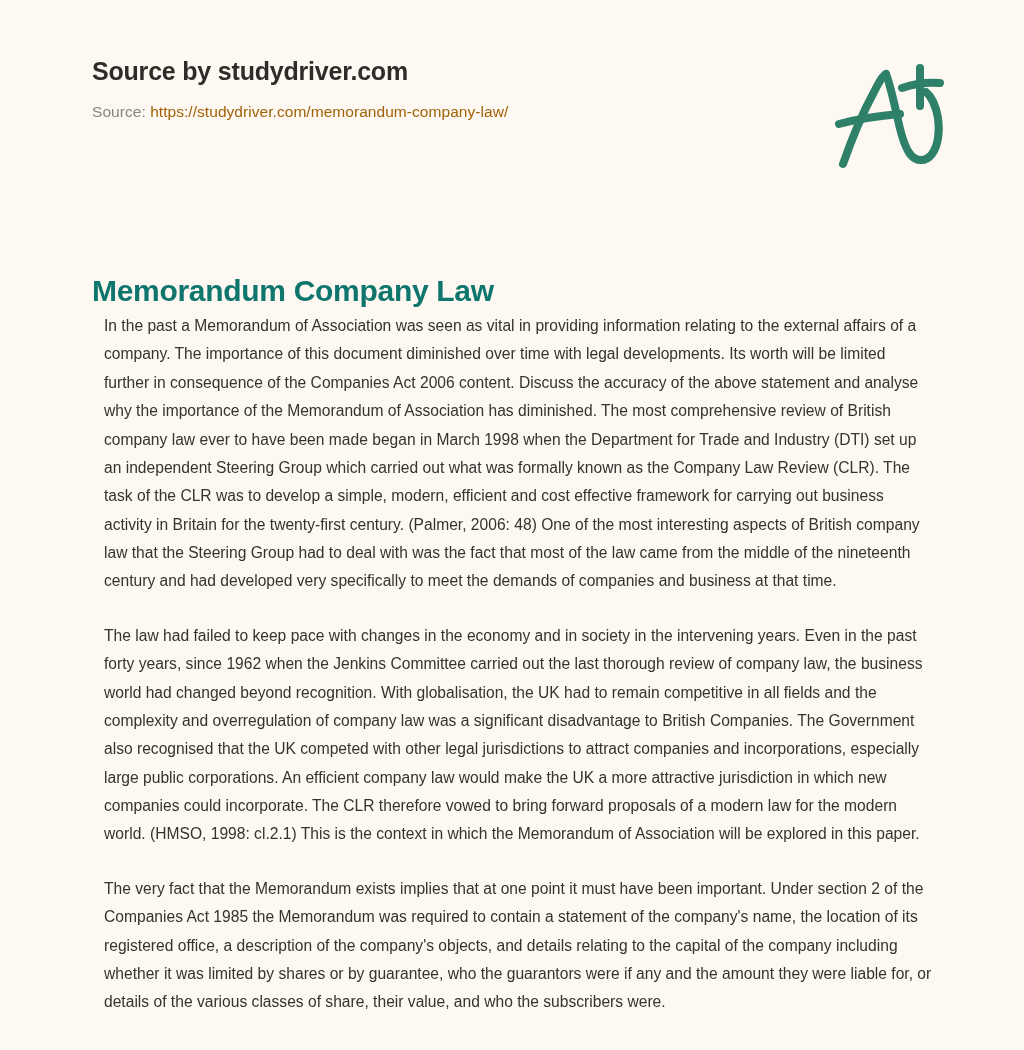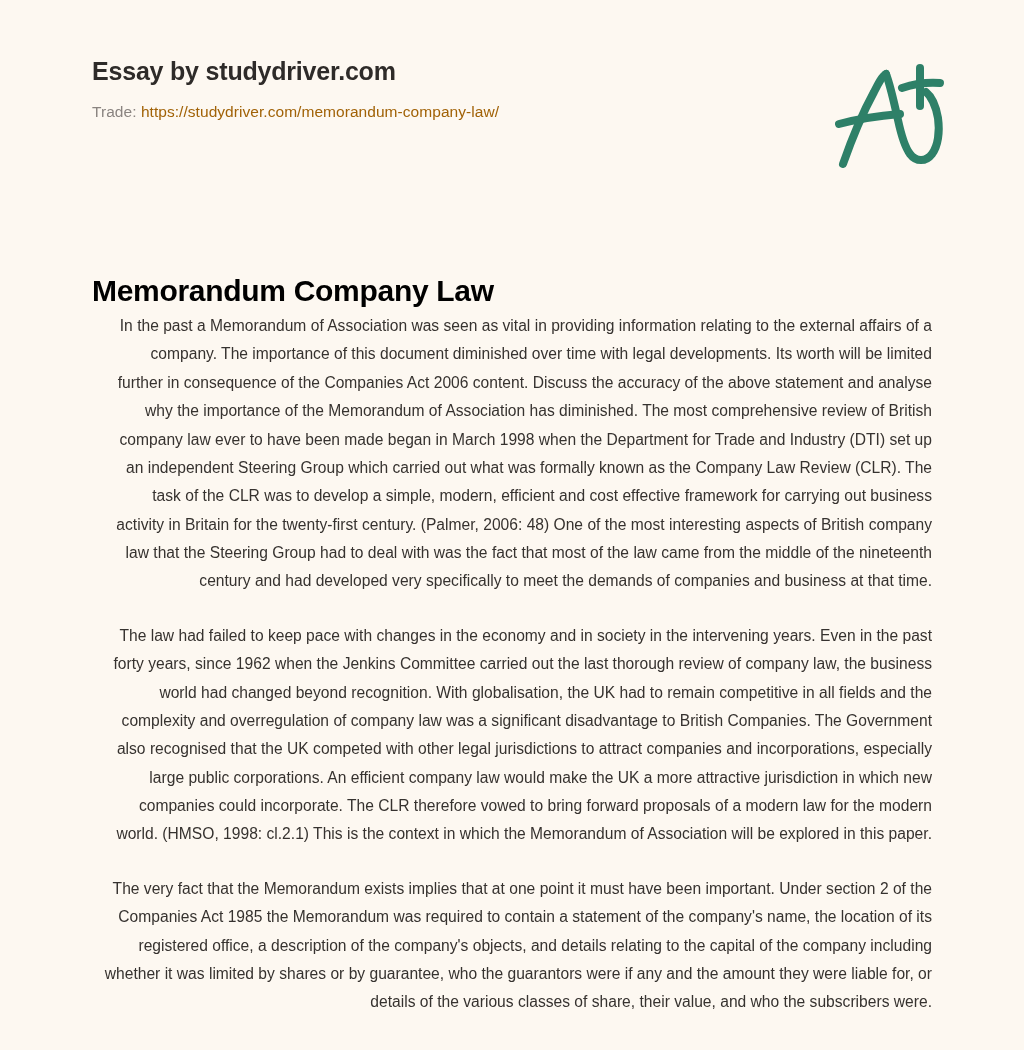--- a/index.html
+++ b/index.html
@@ -63,49 +63,49 @@
   .logo svg { display: block; }
 
   
   .doc-title {
     position: absolute;
     left: 92px;
     top: 252px;
     font-size: 30px;
     font-weight: bold;
     letter-spacing: -0.3px;
-    color: #000000;
+    color: #0f766e;
     line-height: 1.25;
   }
 
   
   .body-copy {
     position: absolute;
     left: 92px;
     top: 312px;
     width: 840px;
   }
   .body-copy p {
     margin: 0 0 26px 12px;
     font-size: 15.6px;
     line-height: 1.82;
     color: #36322f;
-    text-align: right;
+    text-align: left;
     letter-spacing: 0.01px;
   }
 </style>
 </head>
 <body>
 
 <div class="page">
 
   <div class="header">
-    <div class="brand-line">Essay by studydriver.com</div>
+    <div class="brand-line">Source by studydriver.com</div>
     <div class="source-line">
-      <span class="source-label">Trade:</span>
+      <span class="source-label">Source:</span>
       <a class="source-url" href="#">https://studydriver.com/memorandum-company-law/</a>
     </div>
   </div>
 
   <div class="logo">
     <svg width="120" height="112" viewBox="0 0 120 112" aria-hidden="true">
       <g fill="none" stroke="#2e8068" stroke-linecap="round" stroke-linejoin="round">
 
         <path d="M15 102 C 22 82, 34 52, 46 30 C 50 22, 54 14, 58 12" stroke-width="8"></path>
 

